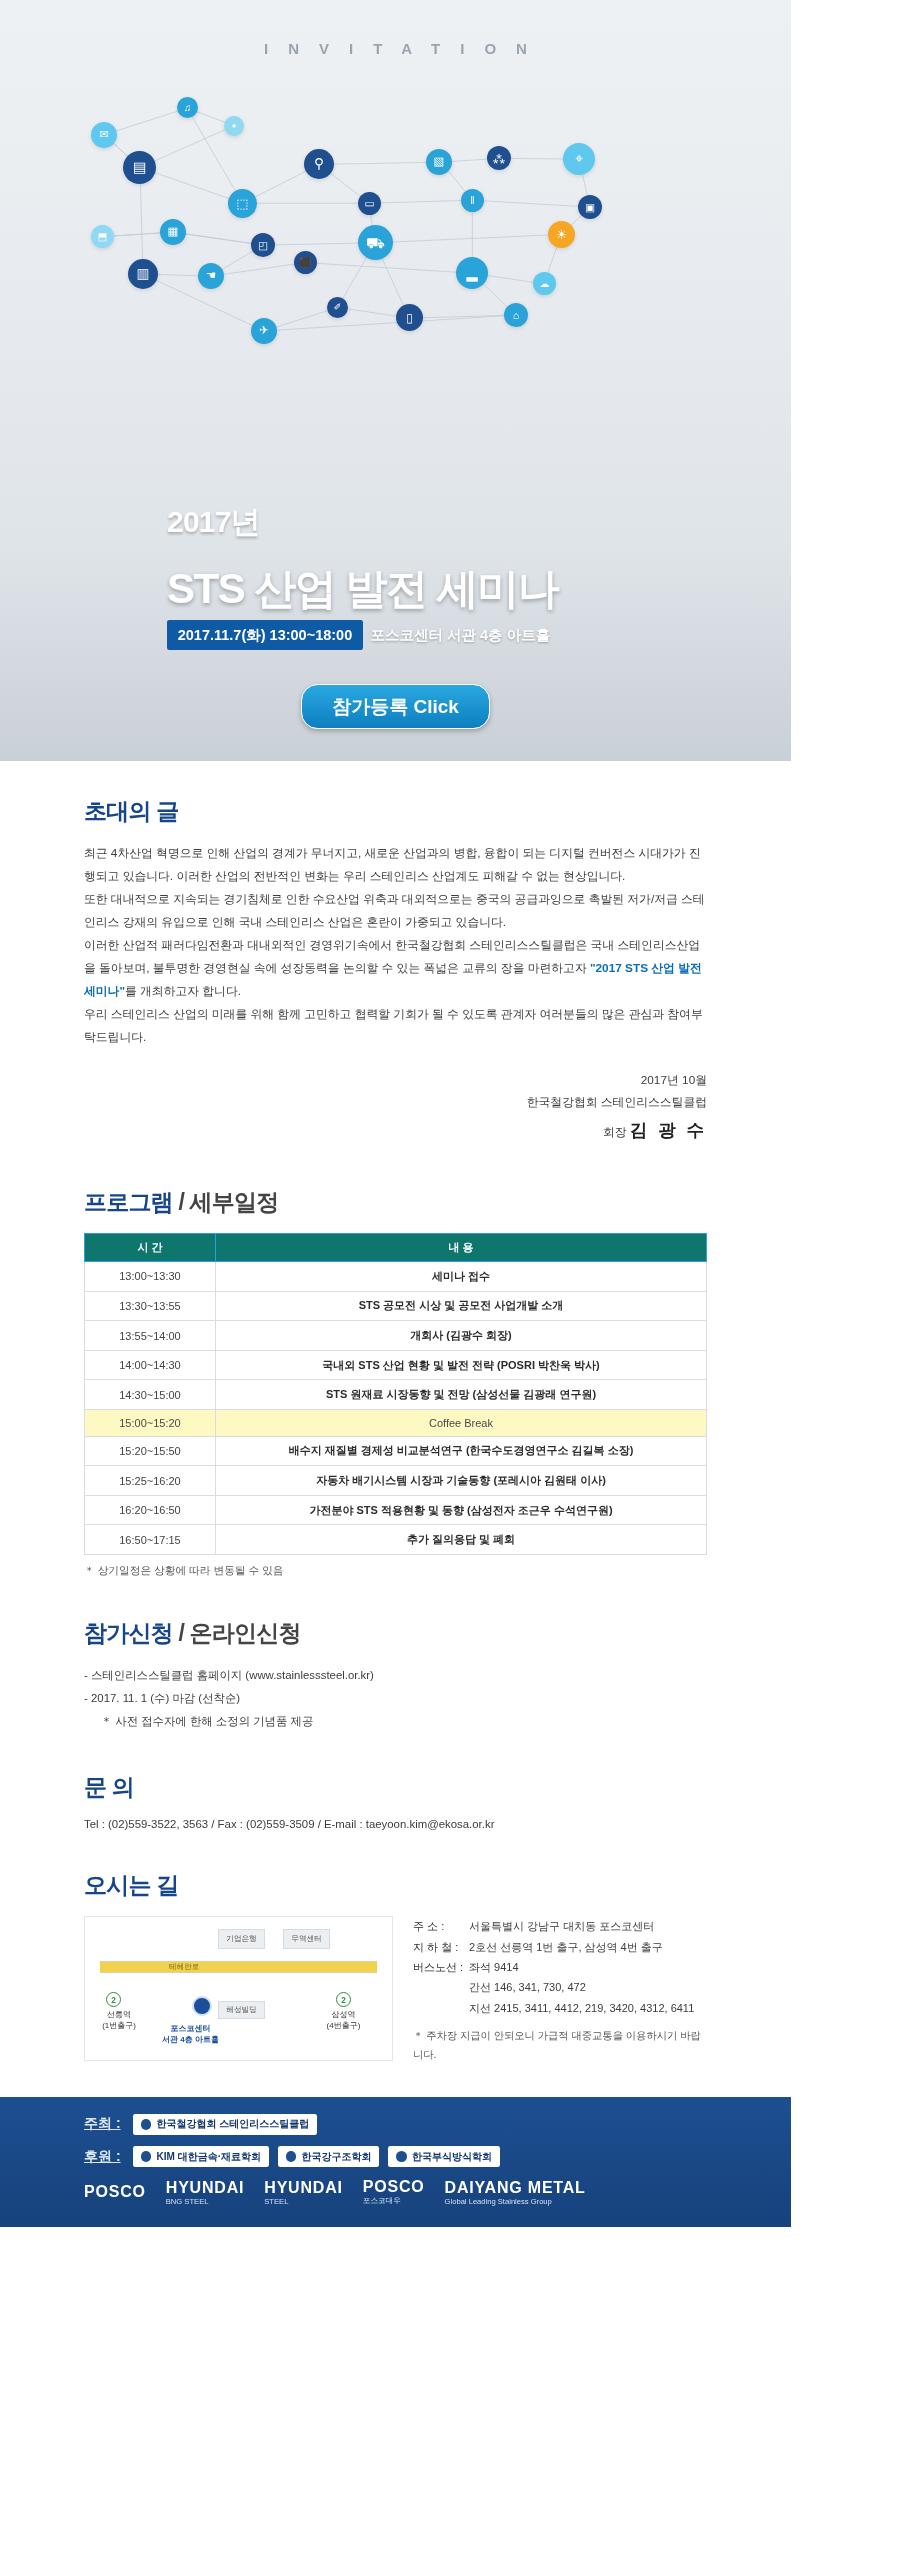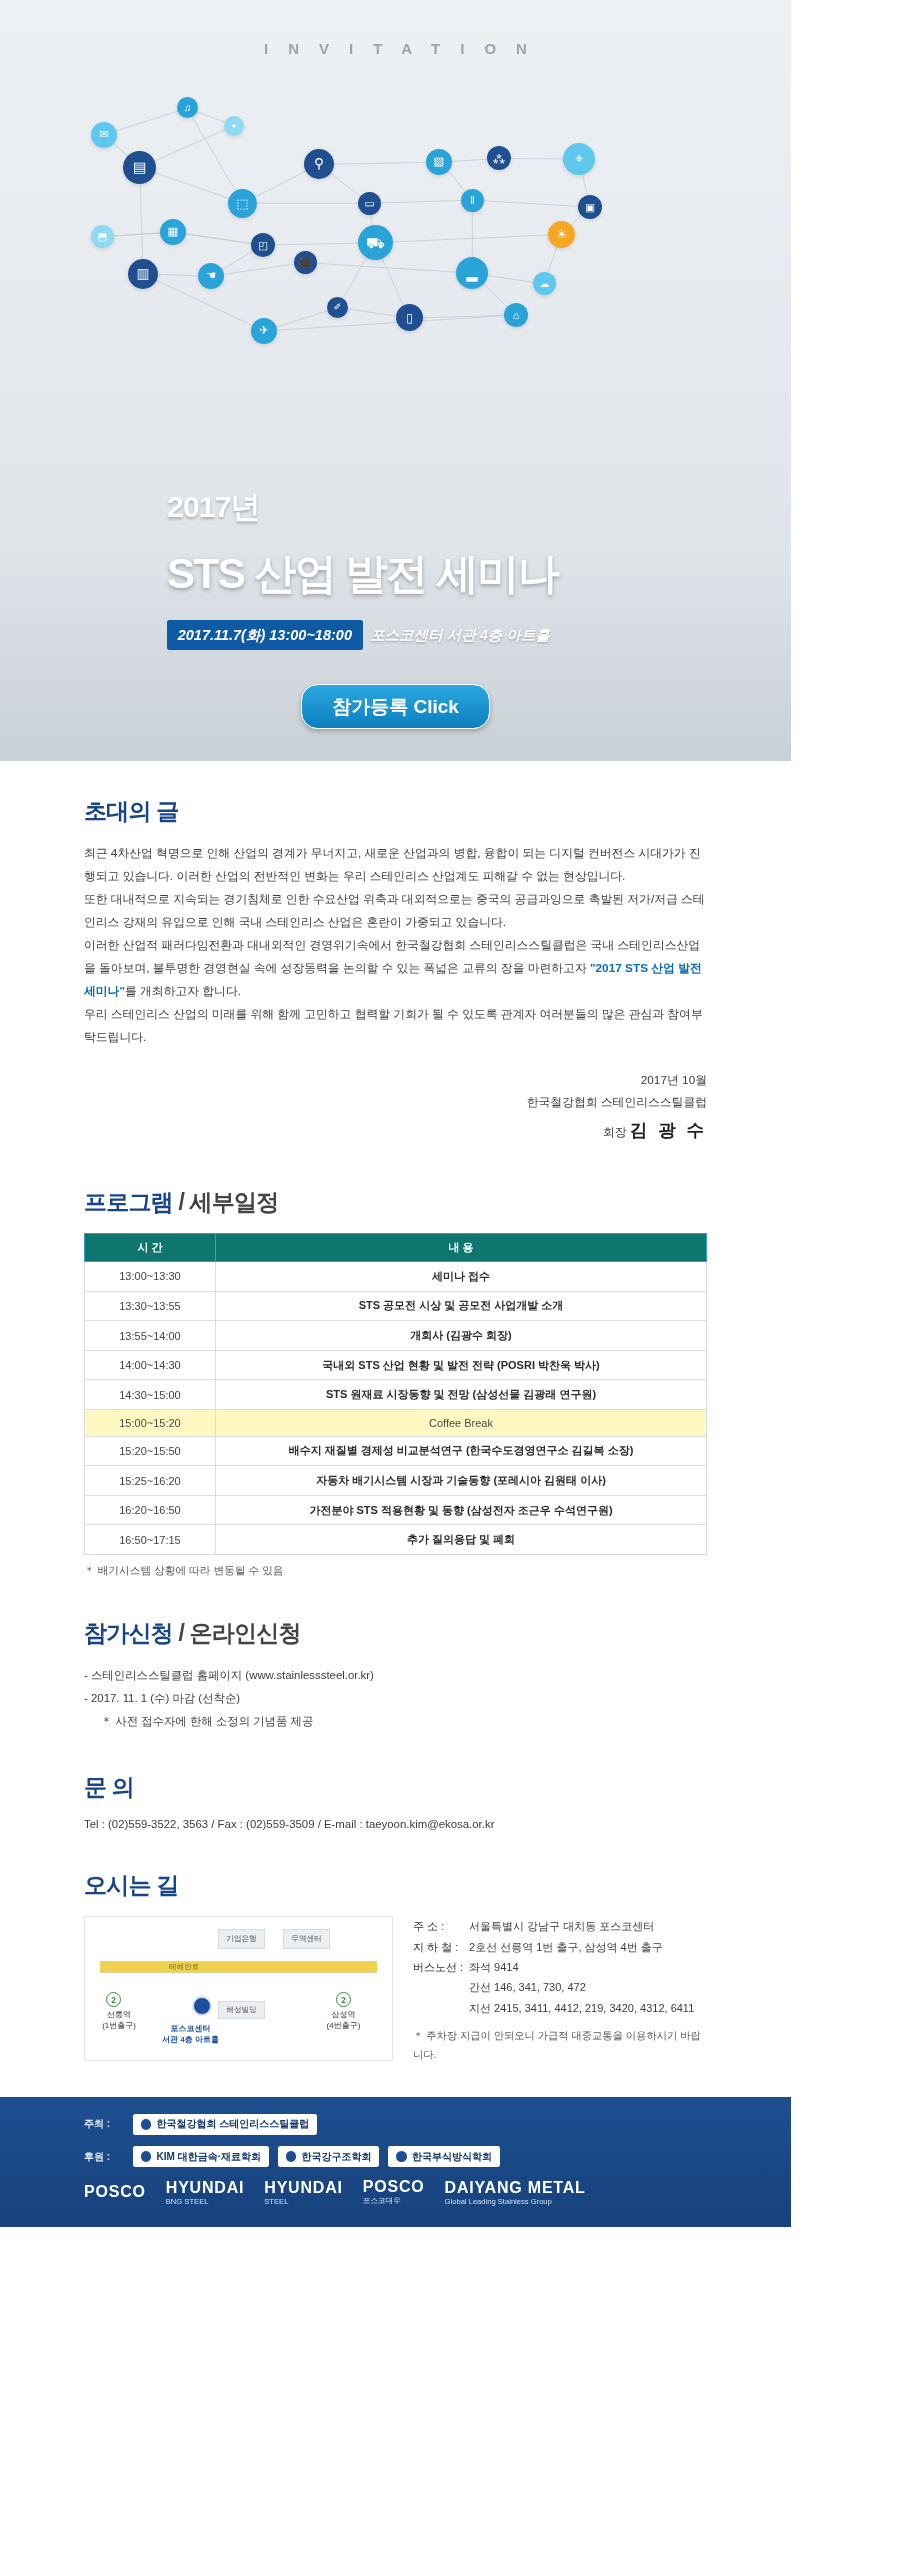--- a/index.html
+++ b/index.html
@@ -47,21 +47,21 @@
   .hero-year {
     font-size:30px; font-weight:bold; letter-spacing:-0.8px;
     text-shadow:0 1.5px 3px rgba(0,0,0,.25);
     margin-bottom:3px;
   }
   .hero-main {
     font-size:42px; font-weight:bold; letter-spacing:-1.5px; line-height:1.05;
     text-shadow:0 2.3px 4.6px rgba(0,0,0,.3);
     margin-top:24px;
   }
-  .hero-meta { margin-top:24px; display:flex; align-items:center;font-style:italic; }
+  .hero-meta { margin-top:9px; display:flex; align-items:center; }
   .hero-meta .chip {
     background:#0e5aa4; color:#fff; font-size:14.5px; font-weight:bold;
     padding:5.3px 10.7px; border-radius:2.3px; margin-right:7.6px;
   }
   .hero-meta .plain { font-size:14.5px; color:#ffffff; font-weight:bold;
     text-shadow:0 0.8px 2.3px rgba(0,0,0,.3);}
   .register-wrap { position:absolute; left:0; right:0; bottom:32px; text-align:center; }
   .register-btn {
     display:inline-block;
     background:linear-gradient(180deg,#2aa8e0,#0d7fc0);
@@ -133,21 +133,21 @@
   .addr .lbl { display:inline-block; width:56px; color:#333; }
   .addr .small { font-size:10.3px; color:#555; }
 
   
   .footer {
     margin-top:33px;
     background:linear-gradient(180deg,#1d4f91,#17427c);
     color:#fff; padding:16.7px 84px 21px 84px;
   }
   .frow { display:flex; align-items:center; margin-bottom:10.7px; }
-  .flabel { font-size:10px; font-weight:bold; width:49px; color:#dce7f5; }
+  .flabel { font-size:14px; font-weight:bold; width:49px; color:#dce7f5;text-decoration:underline; }
   .fbadge {
     display:inline-flex; align-items:center; gap:5.3px;
     background:#ffffff; color:#14386d; font-size:10px; font-weight:bold;
     border-radius:2.3px; padding:3.8px 7.6px; margin-right:6px; white-space:nowrap;
   }
   .fbadge .dot { width:10.7px; height:10.7px; border-radius:50%; background:#1d4f91; display:inline-block; }
   .logos { display:flex; align-items:center; gap:20px; flex-wrap:wrap; margin-top:4.6px; }
   .logo-txt { color:#fff; font-weight:bold; font-size:16px; letter-spacing:0.8px; }
   .logo-txt small { display:block; font-size:7.6px; letter-spacing:0; font-weight:normal; color:#cfe0f5; }
 </style>
@@ -339,21 +339,21 @@
           <tr>
             <td class="time">16:20~16:50</td>
             <td style="font-weight: bold;">가전분야 STS 적용현황 및 동향 (삼성전자 조근우 수석연구원)</td>
           </tr>
           <tr>
             <td class="time">16:50~17:15</td>
             <td style="font-weight: bold;">추가 질의응답 및 폐회</td>
           </tr>
         </tbody>
     </table>
-    <div class="note">＊ 배기시스템 상황에 따라 변동될 수 있음</div>
+    <div class="note">＊ 상기일정은 상황에 따라 변동될 수 있음</div>
 
     <div class="gap"></div>
 
     <h2 class="sect">
       <span>참가신청</span><span class="sub"> / 온라인신청</span>
     </h2>
     <ul class="plain" id="apply-list">
         <li>- 스테인리스스틸클럽 홈페이지 (www.stainlesssteel.or.kr)</li>
         <li>- 2017. 11. 1 (수) 마감 (선착순)</li>
         <li class="ind">＊ 사전 접수자에 한해 소정의 기념품 제공</li>

